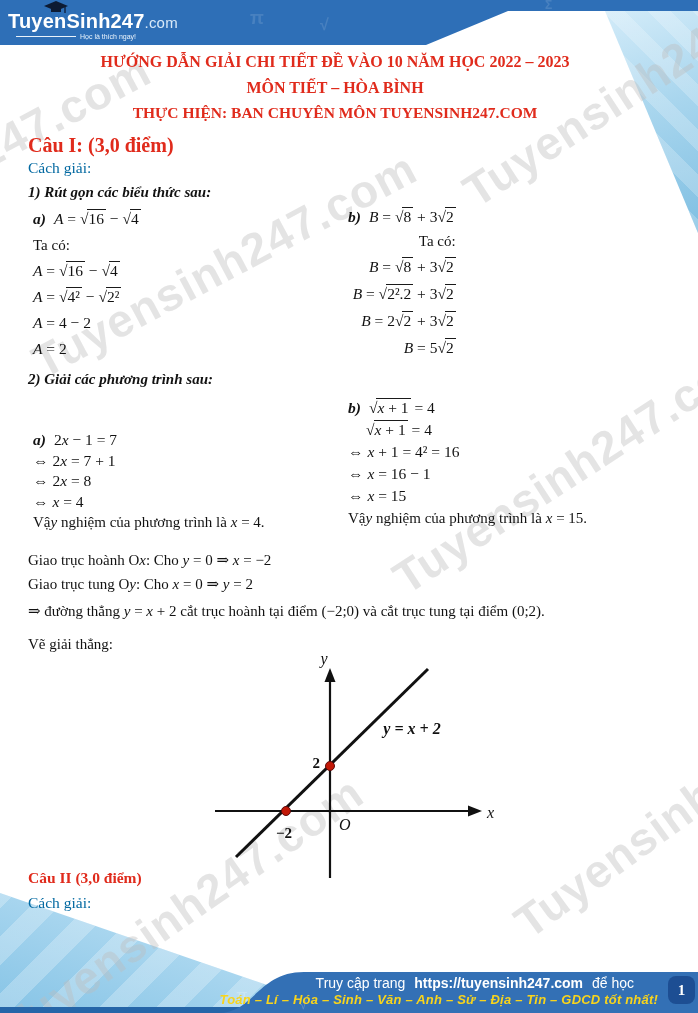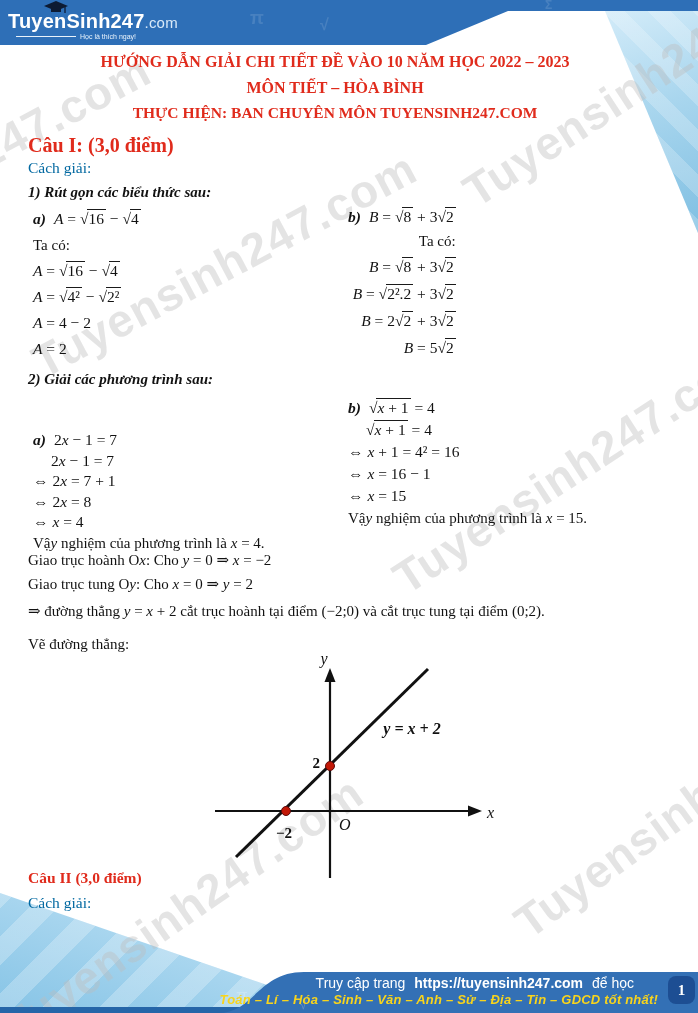--- a/index.html
+++ b/index.html
@@ -120,40 +120,39 @@
     <div class="mline"><i>B</i> = <span class="sqv">√</span><span class="rad">8</span> + 3<span class="sqv">√</span><span class="rad">2</span></div>
     <div class="mline"><i>B</i> = <span class="sqv">√</span><span class="rad">2².2</span> + 3<span class="sqv">√</span><span class="rad">2</span></div>
     <div class="mline"><i>B</i> = 2<span class="sqv">√</span><span class="rad">2</span> + 3<span class="sqv">√</span><span class="rad">2</span></div>
     <div class="mline"><i>B</i> = 5<span class="sqv">√</span><span class="rad">2</span></div>
   </div>
 
   <div class="textline h-bi" style="left:28px;top:371px;">2) Giải các phương trình sau:</div>
 
   <div class="col" style="left:33px;top:396px;line-height:20.5px;margin-top:34px;">
     <div class="mline"><span class="plabel">a)</span><span>2<i>x</i> − 1 = 7</span></div>
-    <div class="mline indent">2<i>x</i> − 1 = 7</div>
     <div class="mline">⇔ 2<i>x</i> = 7 + 1</div>
     <div class="mline">⇔ 2<i>x</i> = 8</div>
     <div class="mline">⇔ <i>x</i> = 4</div>
     <div class="mline" style="font-size:15px;">Vậ<i>y</i> nghiệm của phương trình là <i>x</i> = 4.</div>
   </div>
 
   <div class="col" style="left:348px;top:397px;line-height:22px;">
     <div class="mline"><span class="plabel">b)</span><span><span class="sqv">√</span><span class="rad"><i>x</i> + 1</span> = 4</span></div>
     <div class="mline indent"><span class="sqv">√</span><span class="rad"><i>x</i> + 1</span> = 4</div>
     <div class="mline">⇔ <i>x</i> + 1 = 4² = 16</div>
     <div class="mline">⇔ <i>x</i> = 16 − 1</div>
     <div class="mline">⇔ <i>x</i> = 15</div>
     <div class="mline" style="font-size:15px;">Vậ<i>y</i> nghiệm của phương trình là <i>x</i> = 15.</div>
   </div>
 
   <div class="textline" style="left:28px;top:551px;">Giao trục hoành O<i>x</i>: Cho <i>y</i> = 0 ⇒ <i>x</i> = −2</div>
   <div class="textline" style="left:28px;top:575px;">Giao trục tung O<i>y</i>: Cho <i>x</i> = 0 ⇒ <i>y</i> = 2</div>
   <div class="textline" style="left:28px;top:602px;">⇒ đường thẳng <i>y</i> = <i>x</i> + 2 cắt trục hoành tại điểm (−2;0) và cắt trục tung tại điểm (0;2).</div>
-  <div class="textline" style="left:28px;top:636px;">Vẽ đường thẳng:</div>
+  <div class="textline" style="left:28px;top:636px;">Vẽ giải thẳng:</div>
 
   <svg class="graph" width="340" height="240" viewBox="0 0 340 240">
 
     <line x1="47" y1="163" x2="302" y2="163" stroke="#111" stroke-width="2.2"></line>
     <polygon points="300,157.5 314,163 300,168.5" fill="#111"></polygon>
     <line x1="162" y1="230" x2="162" y2="32" stroke="#111" stroke-width="2.2"></line>
     <polygon points="156.5,34 162,20 167.5,34" fill="#111"></polygon>
 
     <line x1="68" y1="209" x2="260" y2="21" stroke="#111" stroke-width="3"></line>
 

